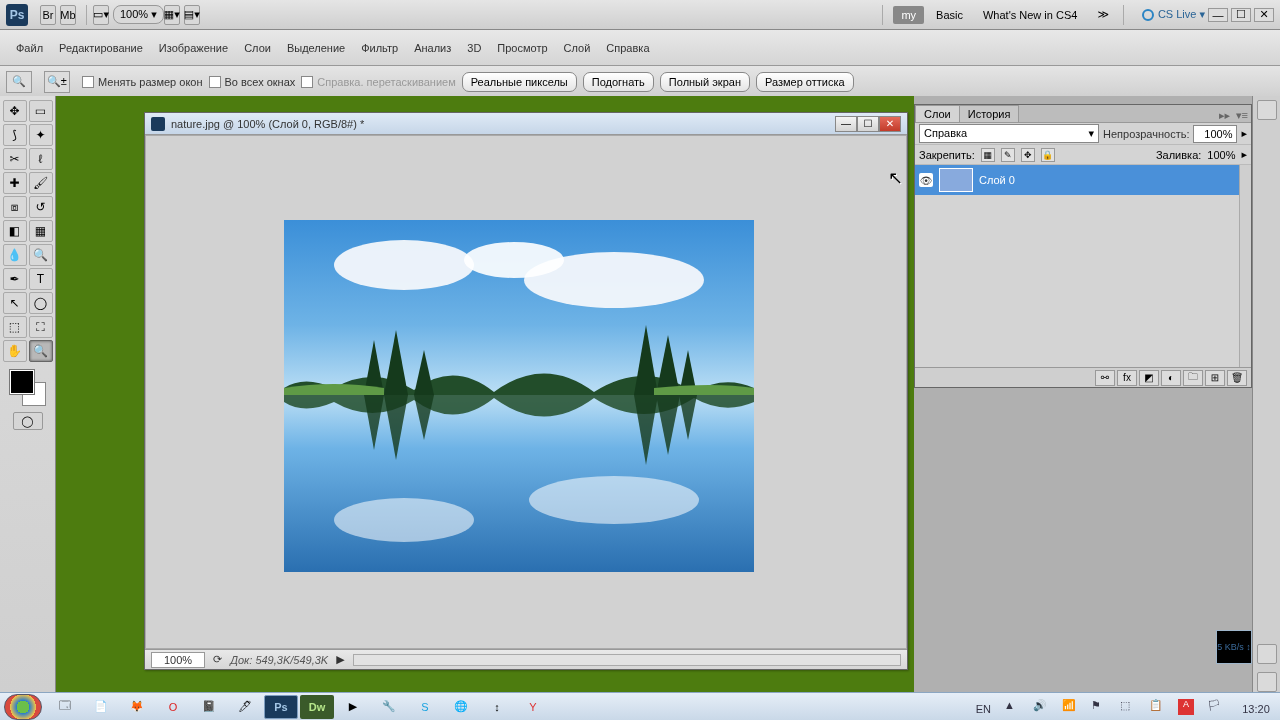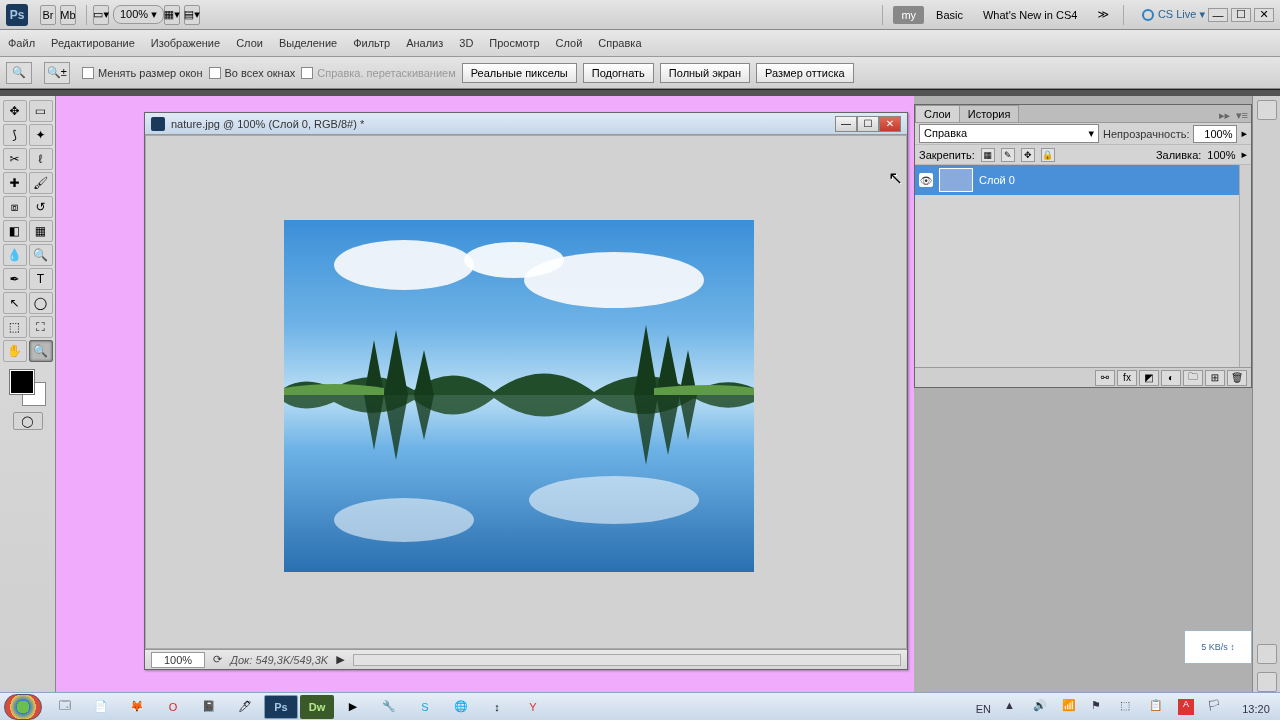--- a/index.html
+++ b/index.html
@@ -11,49 +11,49 @@
 .app-topbar .tb-btn { width: 16px; height: 20px; background: #d9d9d9; border: 1px solid #999; margin-right: 4px; border-radius: 2px; display:flex; align-items:center; justify-content:center; }
 .app-topbar .zoom-dd { margin: 0 0; background: #d9d9d9; border: 1px solid #999; padding: 2px 6px; border-radius: 8px; }
 .app-topbar .sep { width: 1px; height: 20px; background: #aaa; margin: 0 6px; }
 .app-topbar .spacer { flex: 1; }
 .app-topbar .ws-btn { padding: 3px 8px; margin-left: 4px; }
 .app-topbar .ws-active { background: #888; color: #fff; border-radius: 2px; }
 .app-topbar .cslive { margin-left: 12px; color: #2a6496; display:flex; align-items:center; gap:4px;}
 .app-topbar .win-ctrl { width: 20px; height: 14px; background: #ddd; border: 1px solid #999; margin-left: 3px; display:flex; align-items:center; justify-content:center;}
 
 
-.menubar { height: 27px; background: linear-gradient(#e8e8e8, #d5d5d5); display: flex; align-items: center; padding: 0 0; border-bottom: 1px solid #999; }
+.menubar { height: 36px; background: linear-gradient(#e8e8e8, #d5d5d5); display: flex; align-items: center; padding: 0 8px; border-bottom: 1px solid #999; }
 .menubar .menu-item { padding: 2px 8px; color: #333; }
 
 
 .optbar { height: 32px; background: linear-gradient(#e5e5e5, #d0d0d0); display: flex; align-items: center; padding: 0 6px; border-bottom: 1px solid #888; gap: 6px; }
 .optbar .toolicon { width: 26px; height: 22px; background: #ddd; border: 1px solid #999; display:flex; align-items:center; justify-content:center;}
 .optbar .chk { display: flex; align-items: center; gap: 4px; color: #333; }
 .optbar .chk.disabled { color: #999; }
 .optbar .chkbox { width: 12px; height: 12px; border: 1px solid #888; background: #fff; }
-.optbar .btn { background: linear-gradient(#fff,#e4e4e4); border: 1px solid #888; padding: 3px 8px; border-radius: 0; }
+.optbar .btn { background: linear-gradient(#fff,#e4e4e4); border: 1px solid #888; padding: 3px 8px; border-radius: 7px; }
 
 
 .ruler-strip { height: 10px; background: #535353; border-top:1px solid #222; border-bottom:1px solid #222; }
 
 
 .mainrow { position: absolute; top: 96px; bottom: 28px; left: 0; right: 0; background: #b0b0b0; display: flex; }
 
 
 .toolbox { width: 56px; background: linear-gradient(#dedede,#cfcfcf); border-right: 1px solid #888; padding: 4px 2px; display: flex; flex-direction: column; align-items: center; gap: 2px; }
 .trow { display: flex; gap: 2px; }
 .tool { width: 24px; height: 22px; background: #d8d8d8; border: 1px solid #aaa; border-radius: 2px; display: flex; align-items: center; justify-content: center; font-size: 12px; }
 .tool.active { background: #b8b8b8; border-color: #666; box-shadow: inset 0 0 3px #555; }
 .swatch-box { margin-top: 6px; width: 44px; height: 36px; position: relative; }
 .swatch-fg { width: 24px; height: 24px; background: #000; border: 1px solid #fff; outline: 1px solid #777; position: absolute; top: 0; left: 4px; }
 .swatch-bg { width: 24px; height: 24px; background: #fff; border: 1px solid #888; position: absolute; bottom: 0; right: 4px; }
 .qm { margin-top: 4px; width: 30px; height: 18px; border: 1px solid #999; border-radius: 2px; display:flex; align-items:center; justify-content:center;}
 
 
-.workspace { flex: 1; position: relative; background: #f0abfc; }
+.workspace { flex: 1; position: relative; background: #4d7c0f; }
 
 
 .docwin { position: absolute; left: 88px; top: 16px; width: 764px; height: 558px; background: #d2d2d2; border: 1px solid #666; box-shadow: 1px 1px 2px rgba(0,0,0,.3); display: flex; flex-direction: column; }
 .doc-title { height: 22px; background: linear-gradient(#dfeaf6,#c6d6e8); display: flex; align-items: center; padding: 0 6px; border-bottom: 1px solid #999; }
 .doc-title .ps-ico { width: 14px; height: 14px; background: #1a3a5c; border-radius: 2px; margin-right: 6px; }
 .doc-title .ttl { color: #333; flex: 1; }
 .doc-title .wbtns { display: flex; gap: 0; }
 .doc-title .wbtn { width: 22px; height: 16px; border: 1px solid #888; background: linear-gradient(#f4f4f4,#d4d4d4); display:flex; align-items:center; justify-content:center; font-size:10px;}
 .doc-title .wbtn.close { background: linear-gradient(#e46a5a,#c23b2a); color: #fff; }
 .doc-canvas { flex: 1; background: #d2d2d2; position: relative; overflow: hidden; border: 1px solid #aaa; }
@@ -83,21 +83,21 @@
 .layer-item .eye { width: 14px; height: 14px; background: #fff; border-radius: 2px; color:#333; display:flex; align-items:center; justify-content:center; font-size:10px;}
 .layer-item .thumb { width: 34px; height: 24px; background: #88aadd; border: 1px solid #fff; }
 .panel-footer { height: 20px; background: #cfcfcf; display: flex; align-items: center; justify-content: flex-end; gap: 2px; padding: 0 4px; border-top: 1px solid #999; }
 .panel-footer .fbtn { width: 20px; height: 16px; border: 1px solid #999; background: #dcdcdc; font-size:10px; display:flex;align-items:center;justify-content:center;}
 
 
 .right-strip { width: 28px; background: #cfcfcf; border-left: 1px solid #888; display:flex; flex-direction:column; align-items:center; padding-top:4px; gap:8px;}
 .right-strip .rbtn { width: 20px; height: 20px; background: #dadada; border:1px solid #999; border-radius:2px;}
 
 
-.net-widget { position: absolute; right: 28px; bottom: 56px; width: 68px; height: 34px; background: #ffffff; border: 1px solid #9fb6cb; font-size: 9px; color: #3a6a9a; display:flex; flex-direction:column; align-items:center; justify-content:center;}
+.net-widget { position: absolute; right: 28px; bottom: 56px; width: 36px; height: 34px; background: #000000; border: 1px solid #9fb6cb; font-size: 9px; color: #3a6a9a; display:flex; flex-direction:column; align-items:center; justify-content:center;}
 
 
 .taskbar { position: absolute; bottom: 0; left: 0; right: 0; height: 28px; background: linear-gradient(#e6eef7,#c9d8e8); border-top: 1px solid #8ba6c2; display: flex; align-items: center; padding: 0 4px; }
 .taskbar .start { width: 38px; height: 26px; border-radius: 14px; background: radial-gradient(circle,#6bbf4a 30%,#2d7fca 30%,#f6c344 60%,#d94a3f 60%); border:1px solid #556; margin-right:6px;}
 .taskbar .tbtn { width: 34px; height: 24px; border: 1px solid transparent; margin-right: 2px; display:flex; align-items:center; justify-content:center; border-radius:2px;}
 .taskbar .tbtn.active { background: #b9cfe6; border-color: #7f9ec0; }
 .taskbar .spacer { flex: 1; }
 .taskbar .tray { display: flex; align-items: flex-end; gap: 13px; color: #334; }
 .taskbar .tray .ti { width: 16px; height: 16px; }
 .taskbar .clock { width: 40px; text-align: center; }

